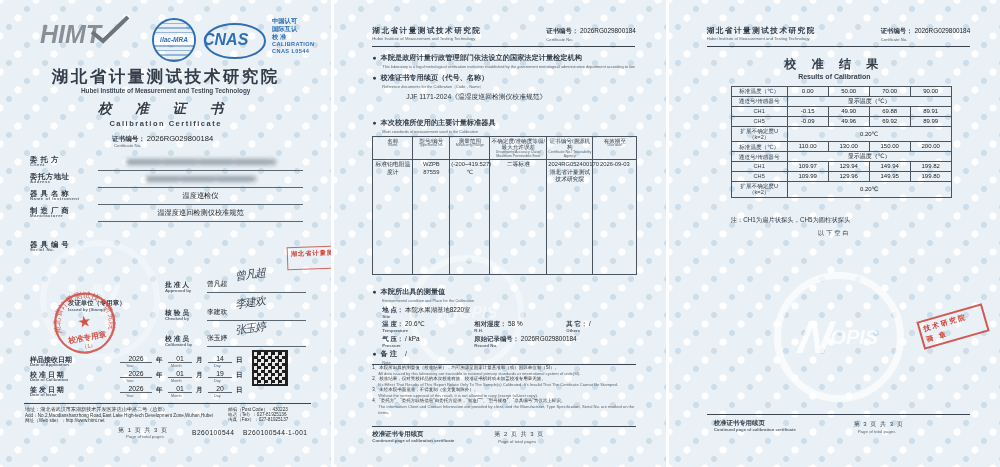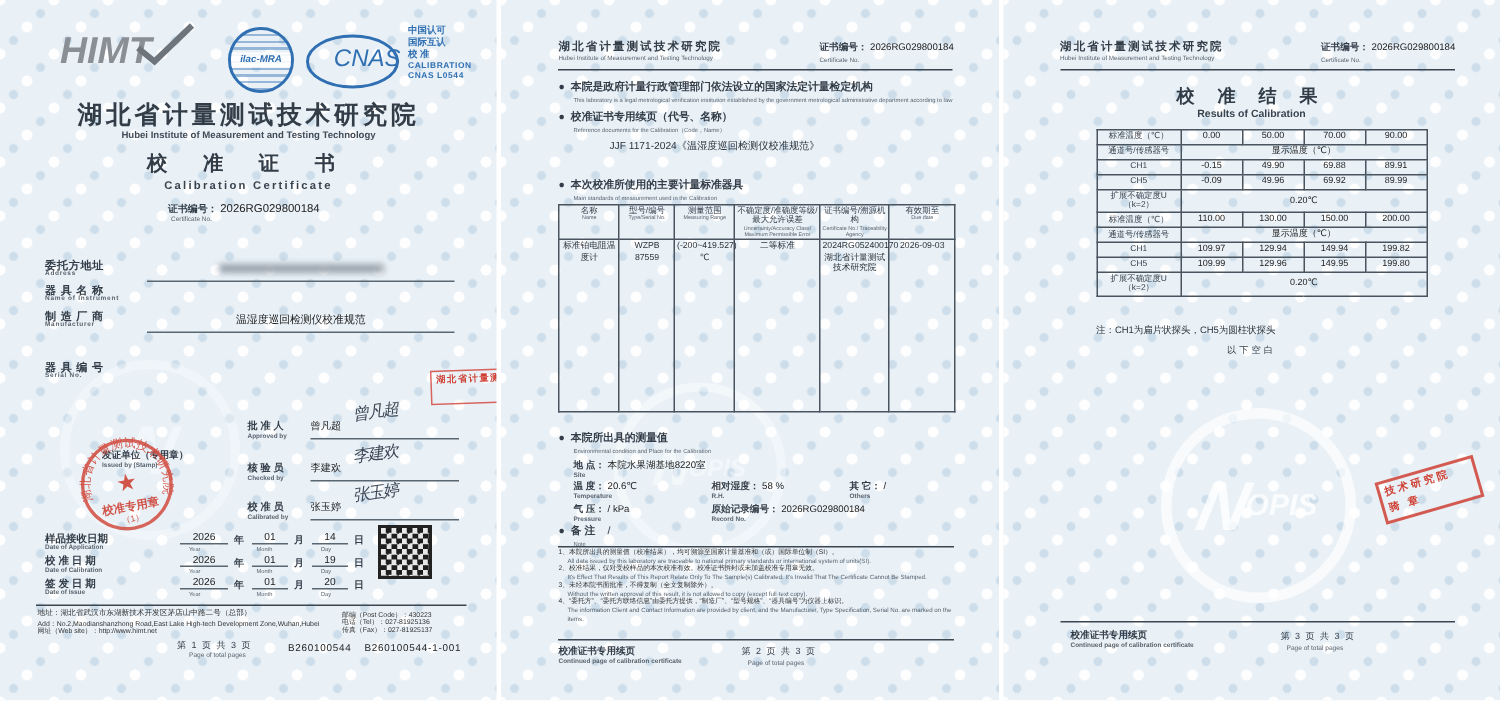--- a/index.html
+++ b/index.html
@@ -22,27 +22,27 @@
   .himt{left:40px;top:20px;font-size:25px;font-weight:bold;font-style:italic;
     color:#8a8f96;letter-spacing:0;}
   .himt svg{position:absolute;left:48px;top:-6px;}
   .ilac{left:152px;top:18px;width:44px;height:44px;border-radius:50%;
     border:2px solid #2f6fb2;box-sizing:border-box;overflow:hidden;
     background:repeating-linear-gradient(0deg, rgba(47,111,178,.45) 0 1.5px, rgba(255,255,255,0) 1.5px 4.5px);}
   .ilac .band{position:absolute;left:0;right:0;top:15px;height:10px;background:rgba(255,255,255,.9);
     font-size:6.5px;font-weight:bold;font-style:italic;color:#2f6fb2;text-align:center;line-height:10px;}
   .cnas{left:203px;top:22px;width:64px;height:38px;}
   .cnas svg{position:absolute;left:0;top:0;}
-  .cnas .word{position:absolute;left:0;right:0;top:9px;text-align:right;
-    font-size:16px;font-weight:normal;font-style:italic;color:#2f6fb2;letter-spacing:0;}
+  .cnas .word{position:absolute;left:0;right:0;top:9px;text-align:left;
+    font-size:16px;font-weight:bold;font-style:italic;color:#2f6fb2;letter-spacing:0;}
   .acc-col{left:272px;top:17px;line-height:1.25;font-size:6.3px;color:#2f6fb2;font-weight:bold;}
   .acc-col .sm{font-size:5.6px;letter-spacing:.4px;}
   .inst1{top:66px;font-size:16.5px;letter-spacing:2.5px;color:#333d48;font-weight:bold;}
   .inst1en{top:87px;font-size:6.4px;font-weight:bold;color:#424c57;}
-  .t-cn{top:100px;font-size:13.5px;font-weight:bold;letter-spacing:10px;color:#333d48;}
+  .t-cn{top:100px;font-size:13.5px;font-weight:bold;letter-spacing:10px;color:#333d48;font-style:italic;}
   .t-en{top:119px;font-size:7.5px;font-weight:bold;letter-spacing:1.5px;color:#39434e;}
   .certline{left:112px;top:134px;font-size:6.6px;}
   .certline .no{font-size:7.6px;color:#222;}
   .certline .en{margin-left:2px;}
   
   .frow{left:28px;width:283px;height:17px;}
   .flabel{position:absolute;left:2px;top:1px;width:80px;font-size:7.4px;font-weight:bold;
     color:#333d48;letter-spacing:.5px;line-height:1;}
   .fval{position:absolute;left:70px;right:8px;top:0;height:15px;text-align:center;
     font-size:7.2px;color:#222;border-bottom:1px solid #5a6670;line-height:14px;}
@@ -150,28 +150,34 @@
     <div class="abs ctr inst1en">Hubei Institute of Measurement and Testing Technology</div>
     <div class="abs ctr t-cn">校 准 证 书</div>
     <div class="abs ctr t-en">Calibration Certificate</div>
 
     <div class="abs certline">
       <span class="b">证书编号：</span>
       <span class="no">2026RG029800184</span>
       <span class="en">Certificate No.</span>
     </div>
 
+    <div class="abs frow" style="top:155px">
+      <div class="flabel"><span>委 托 方</span>
+        <span class="en">Client</span></div>
+      <div class="fval"><span class="blurblock"></span></div>
+    </div>
     <div class="abs frow" style="top:172px">
       <div class="flabel"><span>委托方地址</span>
         <span class="en">Address</span></div>
       <div class="fval"><span class="blurblock s"></span></div>
     </div>
     <div class="abs frow" style="top:189px">
       <div class="flabel"><span>器 具 名 称</span>
         <span class="en">Name of Instrument</span></div>
+      <div class="fval">温度巡检仪</div>
     </div>
     <div class="abs frow" style="top:206px">
       <div class="flabel"><span>制 造 厂 商</span>
         <span class="en">Manufacturer</span></div>
       <div class="fval">温湿度巡回检测仪校准规范</div>
     </div>
     <div class="abs frow" style="top:240px">
       <div class="flabel"><span>器 具 编 号</span>
         <span class="en">Serial No.</span></div>
     </div>

